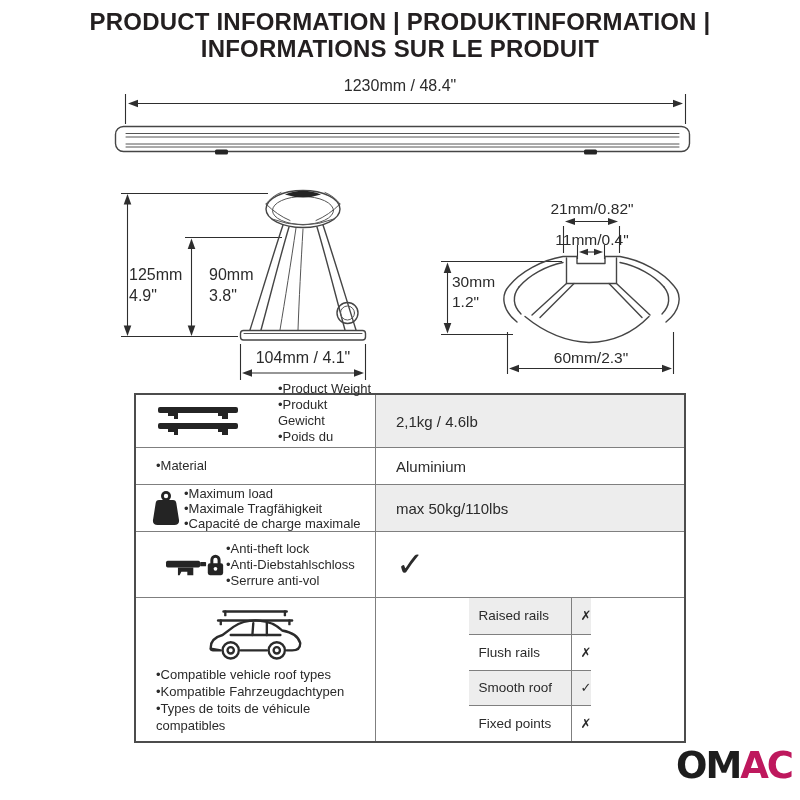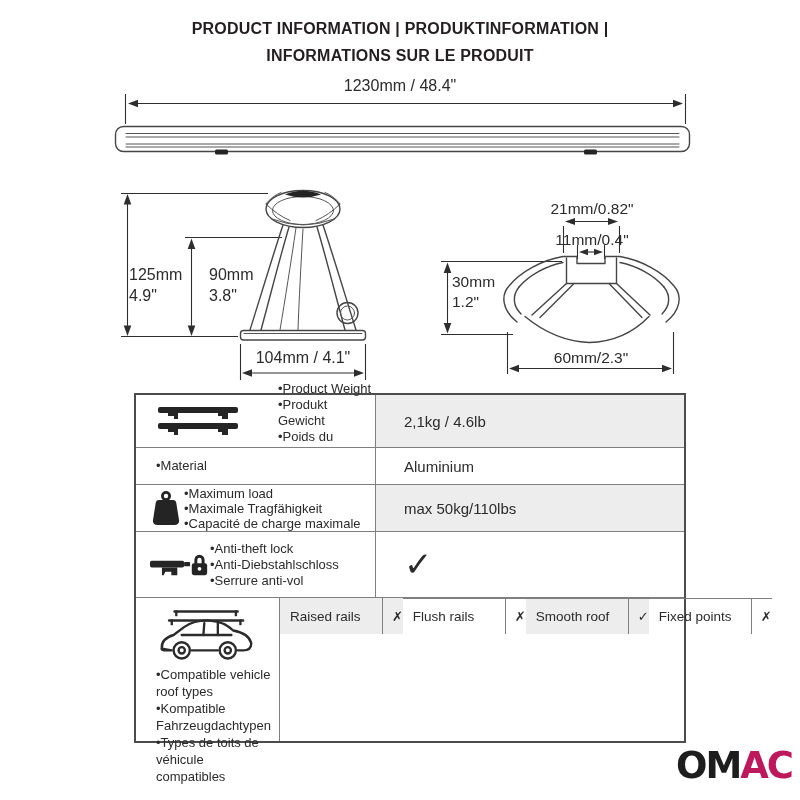--- a/index.html
+++ b/index.html
@@ -1,47 +1,47 @@
 <!DOCTYPE html>
 <html><head>
 <meta charset="utf-8">
 <style>
   html,body{margin:0;padding:0;background:#fff;}
   .page{position:relative;width:800px;height:800px;background:#fff;overflow:hidden;
         font-family:"Liberation Sans", sans-serif;color:#262626;}
   .abs{position:absolute;}
   
-  .title{top:15px;left:0;right:0;text-align:center;font-size:16px;font-weight:bold;
+  .title{top:8px;left:0;right:0;text-align:center;font-size:24px;font-weight:bold;
          color:#231f20;line-height:27px;letter-spacing:0.2px;}
   
   .dim{font-size:16px;color:#2b2b2b;white-space:nowrap;}
   .dim2{font-size:15.5px;color:#2b2b2b;line-height:20px;white-space:nowrap;}
   .ctr{text-align:center;}
   
   svg{position:absolute;overflow:visible;}
   .ln{stroke:#2e2e2e;stroke-width:1.1;fill:none;}
   .shape{stroke:#454545;stroke-width:1.4;fill:none;stroke-linecap:round;stroke-linejoin:round;}
   .shape2{stroke:#555;stroke-width:1;fill:none;stroke-linecap:round;}
   .ah{fill:#2e2e2e;stroke:none;}
   .dark{fill:#242424;stroke:none;}
   
   .spec{left:134px;top:393px;width:552px;border:2px solid #4c4c4c;background:#fff;
         box-sizing:border-box;font-size:13px;color:#2b2b2b;}
   .trow{display:flex;box-sizing:border-box;border-top:1px solid #7f7f7f;}
   .trow:first-child{border-top:none;}
   .lcell{width:240px;box-sizing:border-box;border-right:1px solid #7f7f7f;
          display:flex;align-items:center;background:#fff;}
-  .vcell{flex:1;display:flex;align-items:center;padding-left:28px;box-sizing:border-box;
+  .vcell{flex:1;display:flex;align-items:center;padding-left:20px;box-sizing:border-box;
          font-size:15px;}
   .gray{background:#ededed;}
   .lab{line-height:16px;}
   .lab3{line-height:15px;}
   .iconbox{display:flex;justify-content:center;align-items:center;flex:none;}
   .bigcheck{font-family:"DejaVu Sans", sans-serif;font-size:34px;font-weight:600;line-height:1;margin-top:-2px;}
-  .roofcol{flex:1;display:flex;}
+  .roofcol{flex:1;display:flex;flex-direction:column;align-items:center;}
   .roof-row{display:flex;height:36px;box-sizing:border-box;border-top:1px solid #7f7f7f;}
   .roof-row:first-child{border-top:none;}
   .roof-row.gray{background:#ededed;}
   .rlab{width:103px;box-sizing:border-box;border-right:1px solid #7f7f7f;display:flex;
         align-items:center;padding-left:10px;font-size:13.5px;}
   .rmark{flex:1;display:flex;align-items:center;padding-left:9px;
          font-family:"DejaVu Sans", sans-serif;font-size:13px;font-weight:bold;}
   .carbox{width:100%;}
   .carbox svg{position:static;display:block;margin:9px auto 3px auto;}
   .car-labels{padding-left:20px;padding-right:8px;line-height:17px;}
@@ -234,21 +234,21 @@
         <div class="lab3">
           <div>•Maximum load</div>
           <div>•Maximale Tragfähigkeit</div>
           <div>•Capacité de charge maximale</div>
         </div>
       </div>
       <div class="vcell gray">max 50kg/110lbs</div>
     </div>
 
     <div class="trow" style="height:66px;">
-      <div class="lcell" style="padding-left:12px;">
+      <div class="lcell" style="padding-left:28px;">
         <div class="iconbox" style="width:62px;">
           <svg width="58" height="30" viewBox="0 0 68 30" style="position:static;">
             <rect class="dark" x="0" y="10" width="40" height="8" rx="2"></rect>
             <rect class="dark" x="40" y="11.5" width="7" height="5" rx="1"></rect>
             <path class="dark" d="M14,18 h18 v9 h-7 v-4 h-7 l-2,4 h-2 Z"></path>
             <path class="dark" d="M52,9 a6,6 0 0 1 12,0 v5 h-3.5 v-5 a2.5,2.5 0 0 0 -5,0 v5 H52 Z"></path>
             <rect class="dark" x="49" y="13" width="18" height="14" rx="2.5"></rect>
             <circle cx="58" cy="19.5" r="2.2" fill="#fff"></circle>
           </svg>
         </div>

